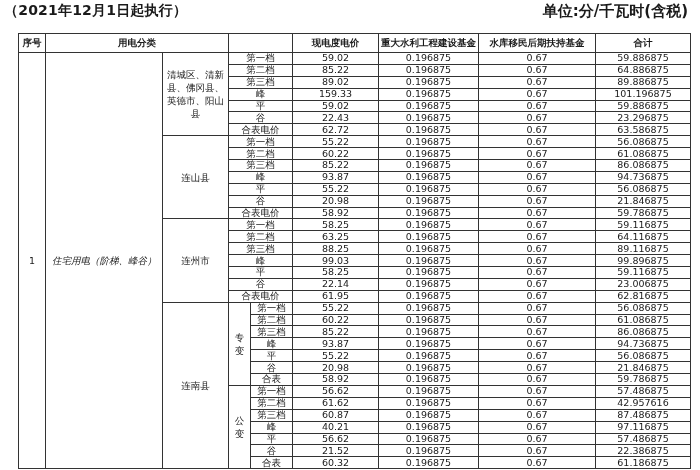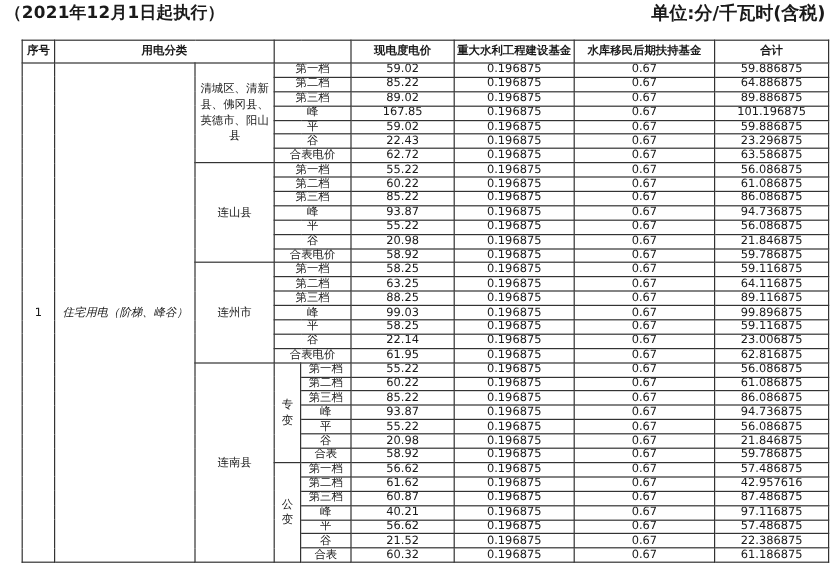--- a/index.html
+++ b/index.html
@@ -63,21 +63,21 @@
       </tr>
       <tr>
         <td colspan="2">第三档</td>
         <td>89.02</td>
         <td>0.196875</td>
         <td>0.67</td>
         <td>89.886875</td>
       </tr>
       <tr>
         <td colspan="2">峰</td>
-        <td>167.85</td>
+        <td>159.33</td>
         <td>0.196875</td>
         <td>0.67</td>
         <td>101.196875</td>
       </tr>
       <tr>
         <td colspan="2">平</td>
         <td>59.02</td>
         <td>0.196875</td>
         <td>0.67</td>
         <td>59.886875</td>

